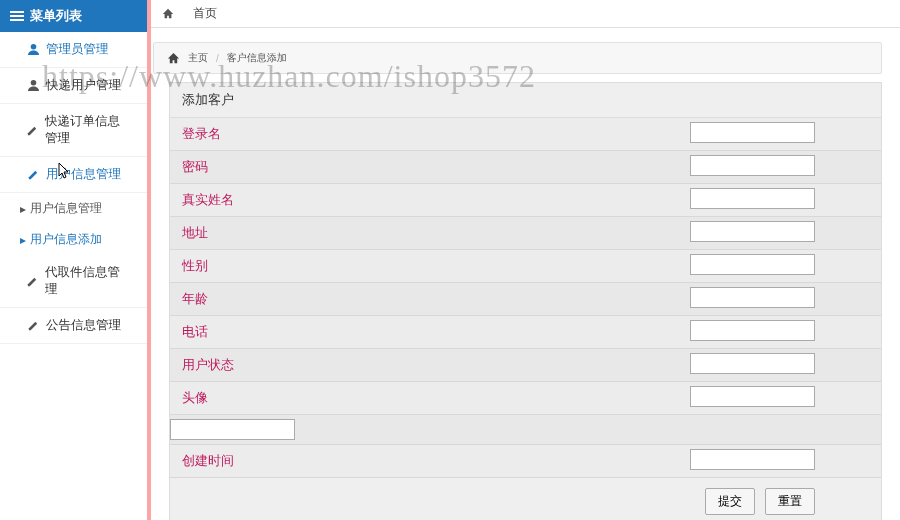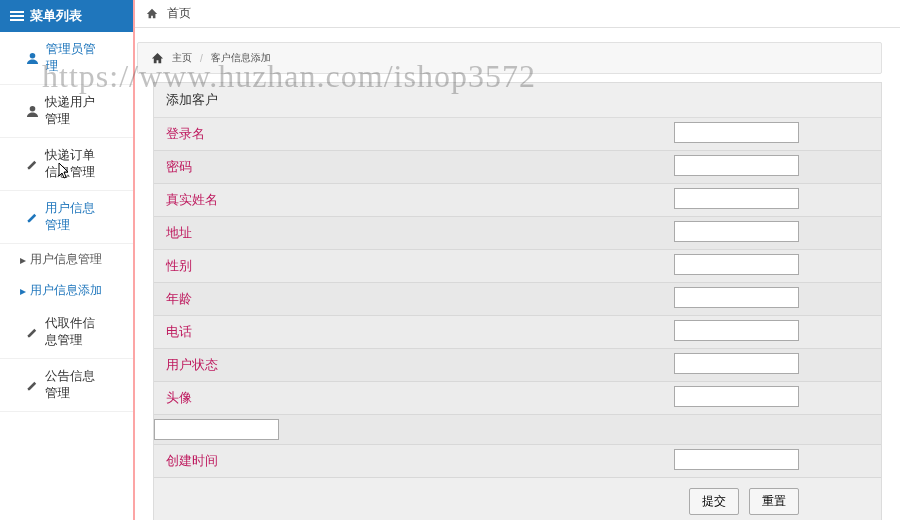--- a/index.html
+++ b/index.html
@@ -1,26 +1,26 @@
 <!DOCTYPE html>
 <html><head>
 <meta charset="utf-8">
 <style>
 * { box-sizing: border-box; margin: 0; padding: 0; }
 body { font-family: "Microsoft YaHei", Arial, sans-serif; font-size: 13px; color: #333; background: #fff; }
 .app { display: flex; width: 900px; height: 520px; overflow: hidden; }
-.sidebar { width: 135px; background: #fff; border-right: 2px solid #fca5a5; display: flex; flex-direction: column; }
+.sidebar { width: 151px; background: #fff; border-right: 4px solid #fca5a5; display: flex; flex-direction: column; }
 .sb-header { background: #1f76bc; color: #fff; padding: 7px 10px; font-size: 13px; font-weight: bold; display: flex; align-items: center; gap: 6px; }
 .sb-item { padding: 9px 26px; color: #333; border-bottom: 1px solid #f0f0f0; display: flex; align-items: center; gap: 6px; cursor: pointer; font-size: 12.5px; }
 .sb-item.active { color: #1f76bc; }
 .sb-sub { padding: 7px 6px 7px 20px; color: #555; font-size: 12px; display: flex; align-items: center; gap: 4px; cursor: pointer; }
 .sb-sub.active { color: #1f76bc; }
 .icon { width: 14px; height: 14px; display: inline-flex; align-items: center; justify-content: center; }
 .main { flex: 1; background: #fff; display: flex; flex-direction: column; }
-.topbar { padding: 5px 10px; border-bottom: 1px solid #e0e0e0; display: flex; align-items: center; gap: 8px; font-size: 12px; color: #444; }
+.topbar { padding: 5px 10px; border-bottom: 1px solid #e0e0e0; display: flex; align-items: center; gap: 18px; font-size: 12px; color: #444; }
 .breadcrumb-box { margin: 14px 18px 8px 2px; background: #f7f7f7; border: 1px solid #e1e1e1; padding: 8px 12px; display: flex; align-items: center; gap: 8px; font-size: 10px; color: #555; border-radius: 2px; }
 .breadcrumb-box .sep { color: #bbb; }
 .watermark { position: absolute; top: 58px; left: 42px; font-family: "Times New Roman", serif; font-size: 32px; color: rgba(80,80,80,0.35); letter-spacing: 1px; pointer-events: none; z-index: 5; }
 .form-wrap { margin: 0 18px 10px 18px; border: 1px solid #dcdcdc; background: #efefef; }
 .form-title { padding: 8px 12px; font-weight: normal; font-size: 13px; border-bottom: 1px solid #dcdcdc; background: #efefef; }
 .row { display: flex; border-bottom: 1px solid #d8d8d8; background: #e8e8e8; }
 .row:nth-child(odd) { background: #ececec; }
 .row-label { width: 520px; padding: 7px 12px; font-size: 13px; color: #be185d; }
 .row-input { flex: 1; padding: 4px 10px 4px 0; }
 .row-input input { width: 125px; height: 21px; border: 1px solid #aaa; background: #fff; padding: 0 4px; font-size: 12px; }

